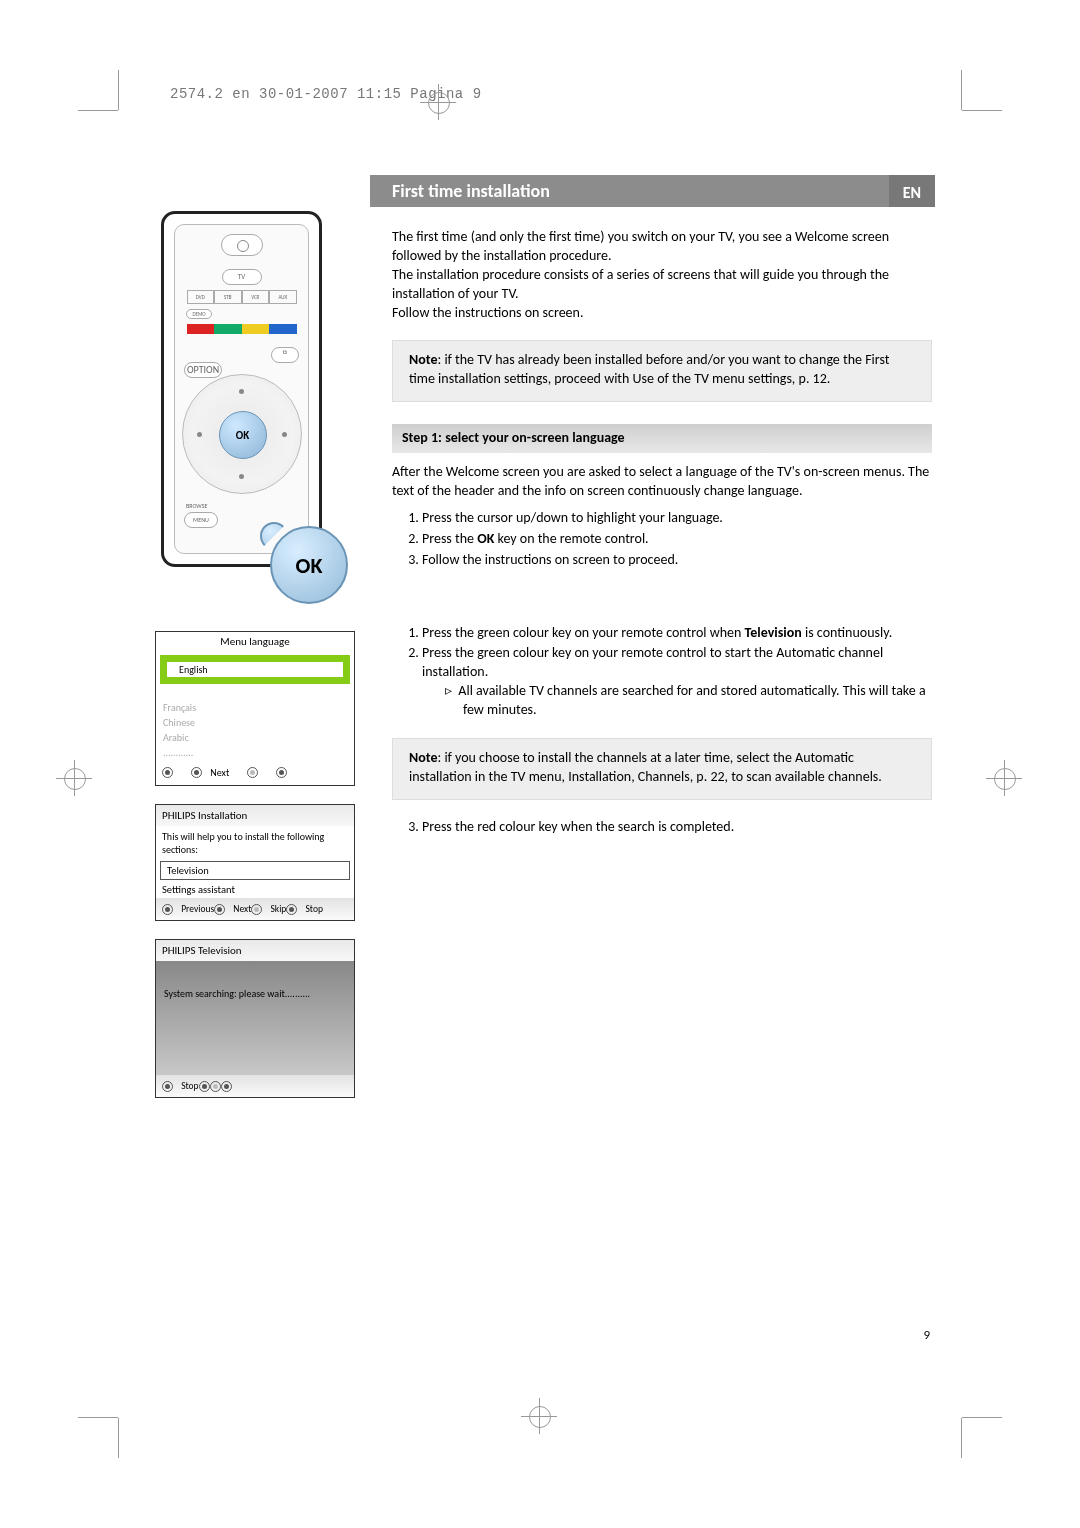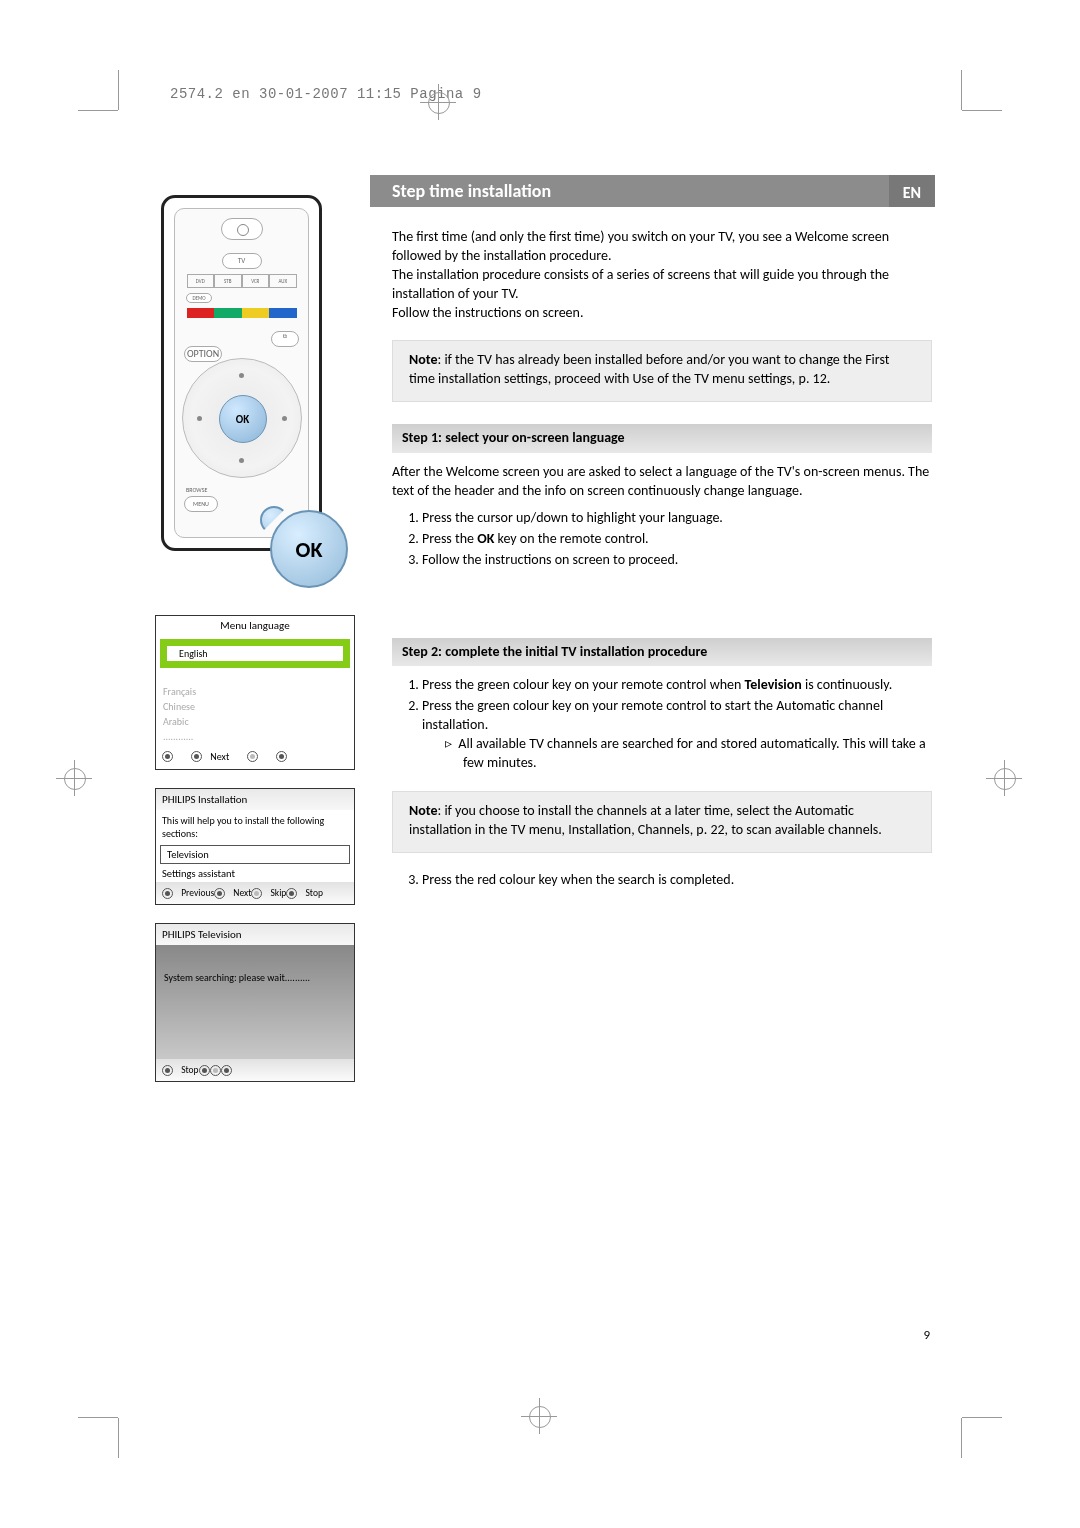--- a/index.html
+++ b/index.html
@@ -129,21 +129,21 @@
     top: 195px;
     width: 205px;
   }
   .remote {
     width: 155px;
     height: 350px;
     border: 3px solid #222;
     border-radius: 14px;
     background: #fff;
     position: relative;
-    margin: 0 0 12px 6px;
+    margin: 16px 0 12px 6px;
   }
   .remote .inner {
     position: absolute;
     inset: 10px;
     border: 1px solid #bbb;
     border-radius: 10px;
     background: #fafafa;
   }
   .remote .btn {
     position: absolute;
@@ -339,21 +339,21 @@
   <div class="corner-h" style="top:110px;left:78px;width:40px;height:1px"></div>
   <div class="corner-v" style="top:70px;left:118px;width:1px;height:40px"></div>
   <div class="corner-h" style="top:110px;right:78px;width:40px;height:1px"></div>
   <div class="corner-v" style="top:70px;right:118px;width:1px;height:40px"></div>
   <div class="corner-h" style="bottom:110px;left:78px;width:40px;height:1px"></div>
   <div class="corner-v" style="bottom:70px;left:118px;width:1px;height:40px"></div>
   <div class="corner-h" style="bottom:110px;right:78px;width:40px;height:1px"></div>
   <div class="corner-v" style="bottom:70px;right:118px;width:1px;height:40px"></div>
 
   <div class="title-bar">
-    <span class="title">Step time installation</span>
+    <span class="title">First time installation</span>
     <span class="lang">EN</span>
   </div>
 
   <div class="body-text">
     <div>The first time (and only the first time) you switch on your TV, you see a Welcome screen followed by the installation procedure.</div>
     <div>The installation procedure consists of a series of screens that will guide you through the installation of your TV.</div>
     <div>Follow the instructions on screen.</div>
 
     <div class="note-box">
       <b>Note</b><span>: if the TV has already been installed before and/or you want to change the First time installation settings, proceed with Use of the TV menu settings, p. 12.</span>
@@ -362,21 +362,20 @@
     <div class="step-header">Step 1: select your on-screen language</div>
     <div>After the Welcome screen you are asked to select a language of the TV's on-screen menus. The text of the header and the info on screen continuously change language.</div>
     <ol>
       <li>Press the cursor up/down to highlight your language.</li>
       <li><span>Press the </span><b>OK</b><span> key on the remote control.</span></li>
       <li>Follow the instructions on screen to proceed.</li>
     </ol>
 
     <div style="height:44px"></div>
 
-    <div class="step-header">Step 2: complete the initial TV installation procedure</div>
     <ol>
       <li><span>Press the green colour key on your remote control when </span><b>Television</b><span> is continuously.</span></li>
       <li><span>Press the green colour key on your remote control to start the Automatic channel installation.</span>
         <div class="sub-indent">▹&nbsp;&nbsp;<span>All available TV channels are searched for and stored automatically. This will take a few minutes.</span></div>
       </li>
     </ol>
     <div class="note-box">
       <b>Note</b><span>: if you choose to install the channels at a later time, select the Automatic installation in the TV menu, Installation, Channels, p. 22, to scan available channels.</span>
     </div>
     <ol start="3">

